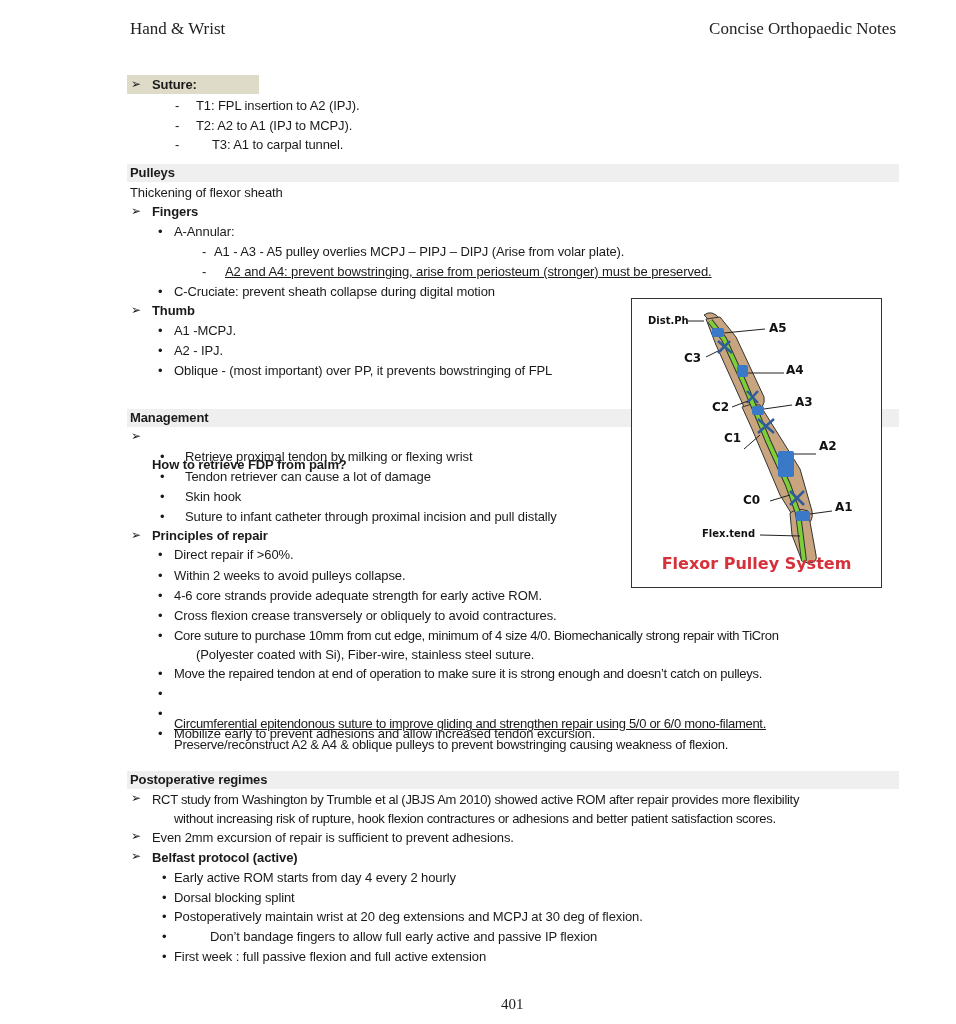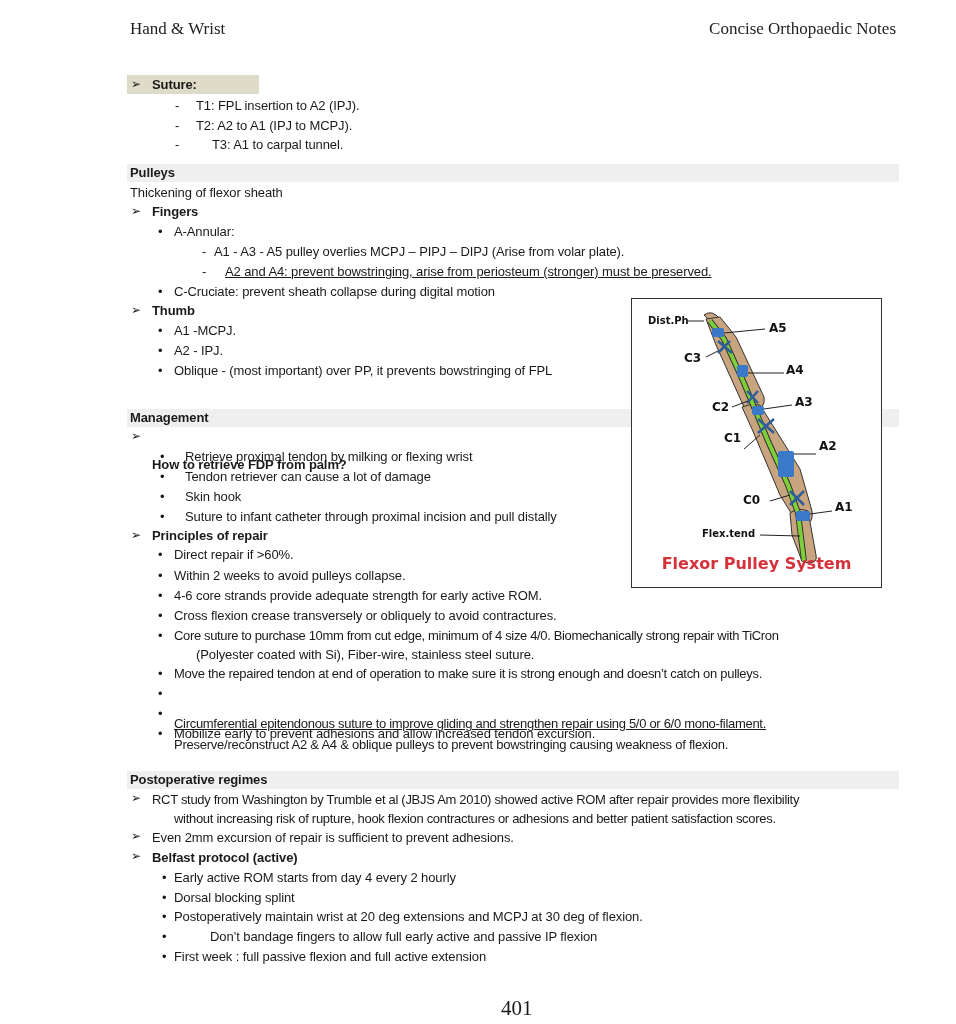--- a/index.html
+++ b/index.html
@@ -5,21 +5,21 @@
   html, body { margin: 0; padding: 0; background: #ffffff; }
   body { width: 956px; height: 1024px; position: relative; overflow: hidden;
          font-family: "Liberation Sans", sans-serif; color: #1a1a1a; }
   .abs { position: absolute; white-space: nowrap; }
   .hdr { font-family: "Liberation Serif", serif; font-size: 17px; color: #222; top: 19px; }
   .t { font-size: 13px; line-height: 19px; letter-spacing: -0.1px; }
   .b { font-weight: bold; }
   .band { position: absolute; left: 127px; width: 772px; height: 18px; background: #efefef; }
   .thumbband { position: absolute; left: 127px; top: 75px; width: 132px; height: 19px; background: #dedcc8; }
   .arrow { position: absolute; font-size: 12px; }
-  .pnum { font-family: "Liberation Serif", serif; font-size: 21px; }
+  .pnum { font-family: "Liberation Serif", serif; font-size: 15px; }
   .figbox { position: absolute; left: 631px; top: 298px; width: 249px; height: 288px;
             border: 1.5px solid #333; background: #fff; }
   .fig-title { position: absolute; left: 0; width: 100%; text-align: center; top: 255px;
                color: #d6313a; font-weight: bold; font-size: 16px; font-family: "DejaVu Sans", sans-serif; }
   .flabel { position: absolute; font-weight: bold; font-size: 12px; font-family: "DejaVu Sans", sans-serif; color: #111; }
   .flabel.sm { font-size: 10px; }
 </style>
 </head>
 <body>
 

